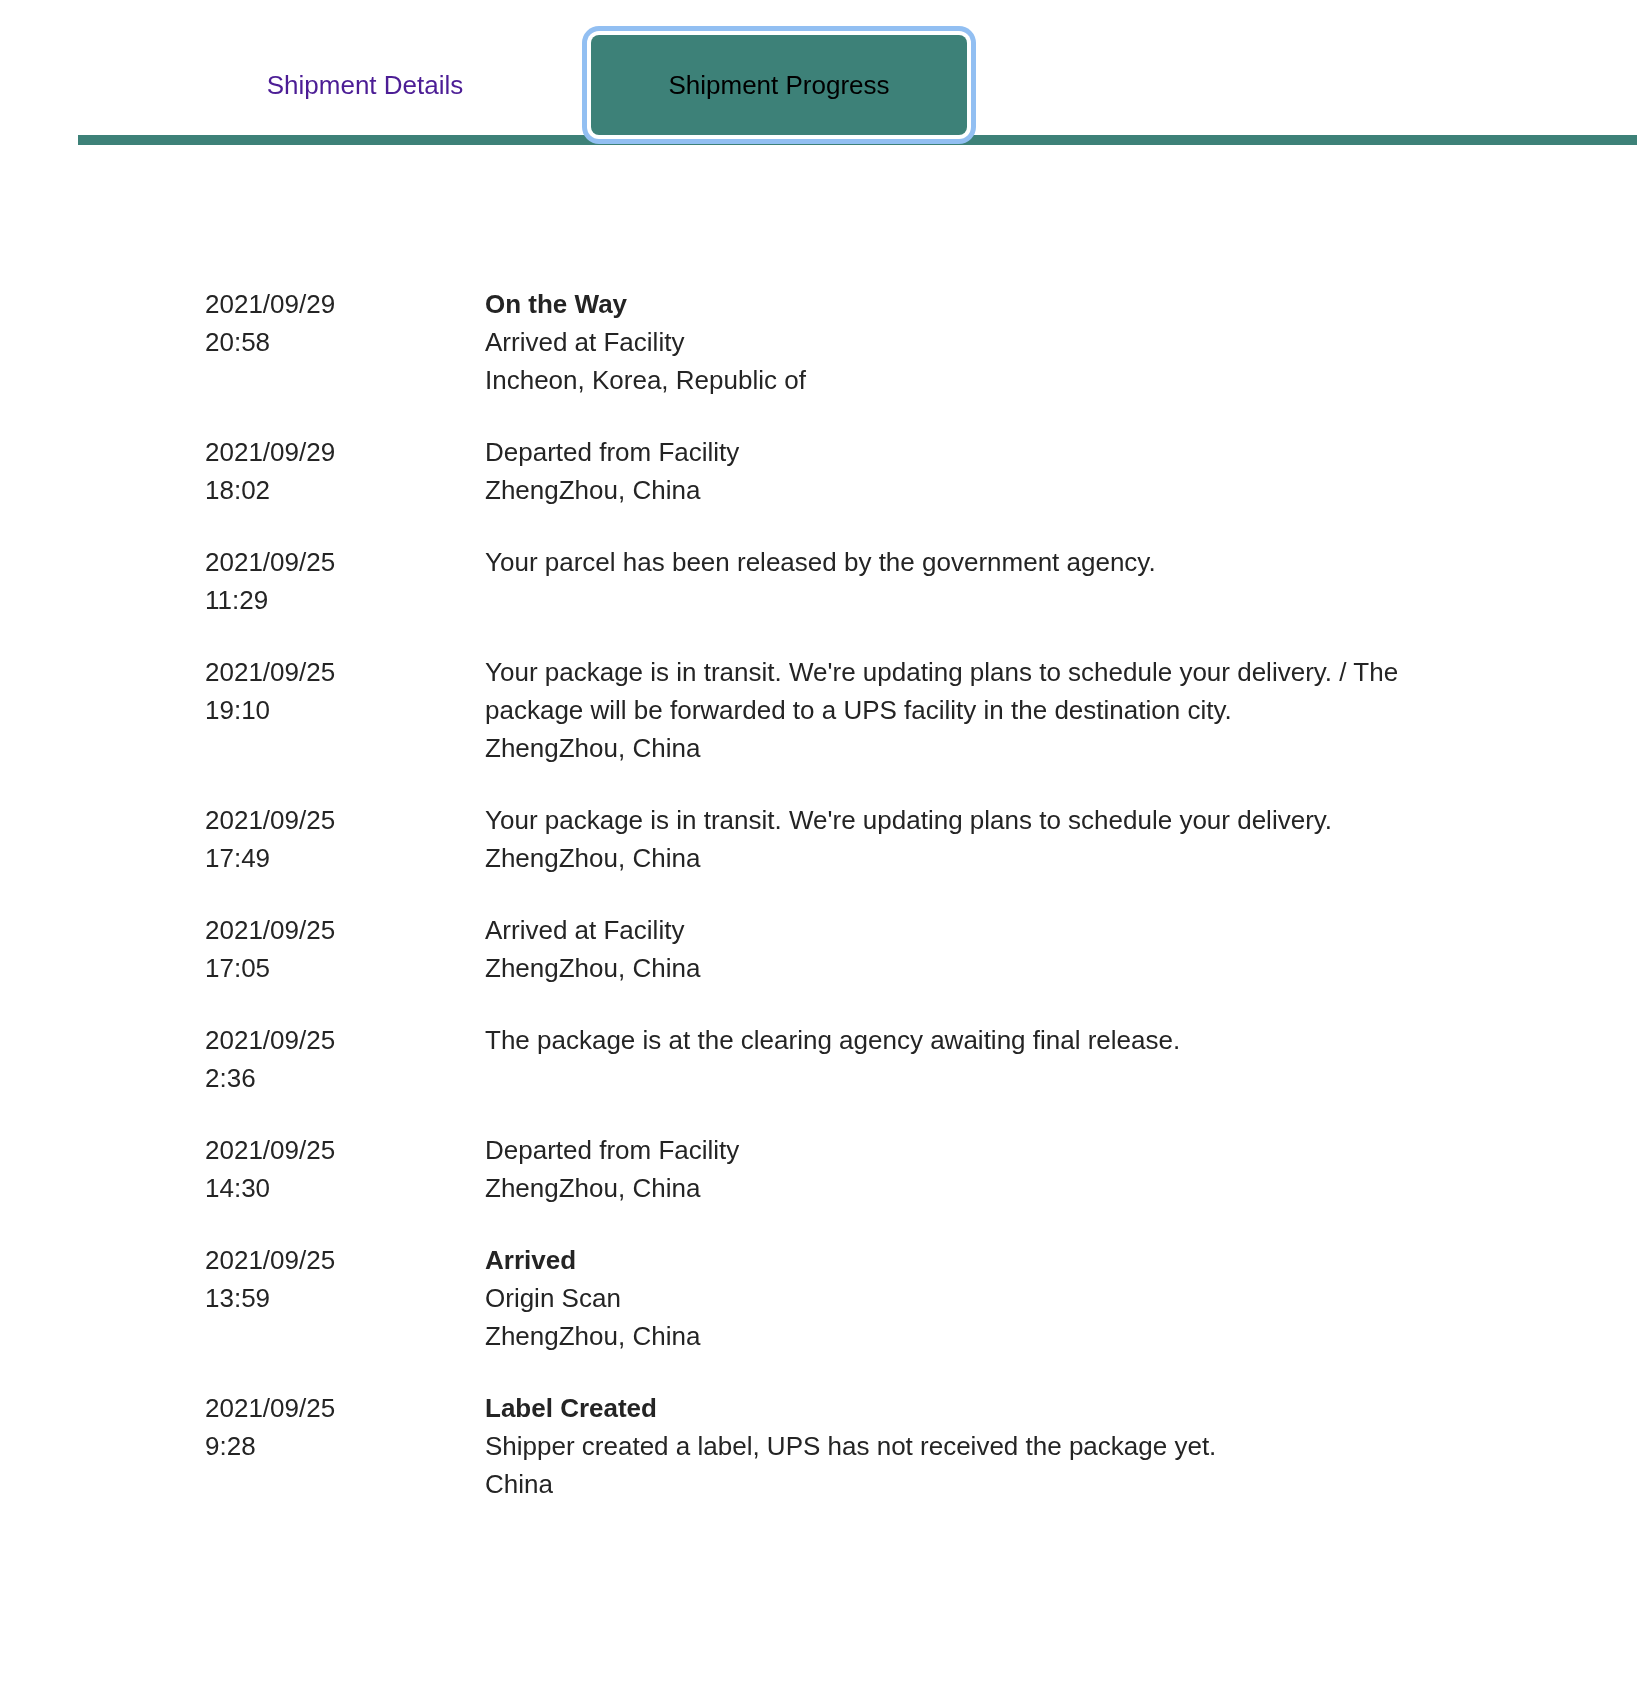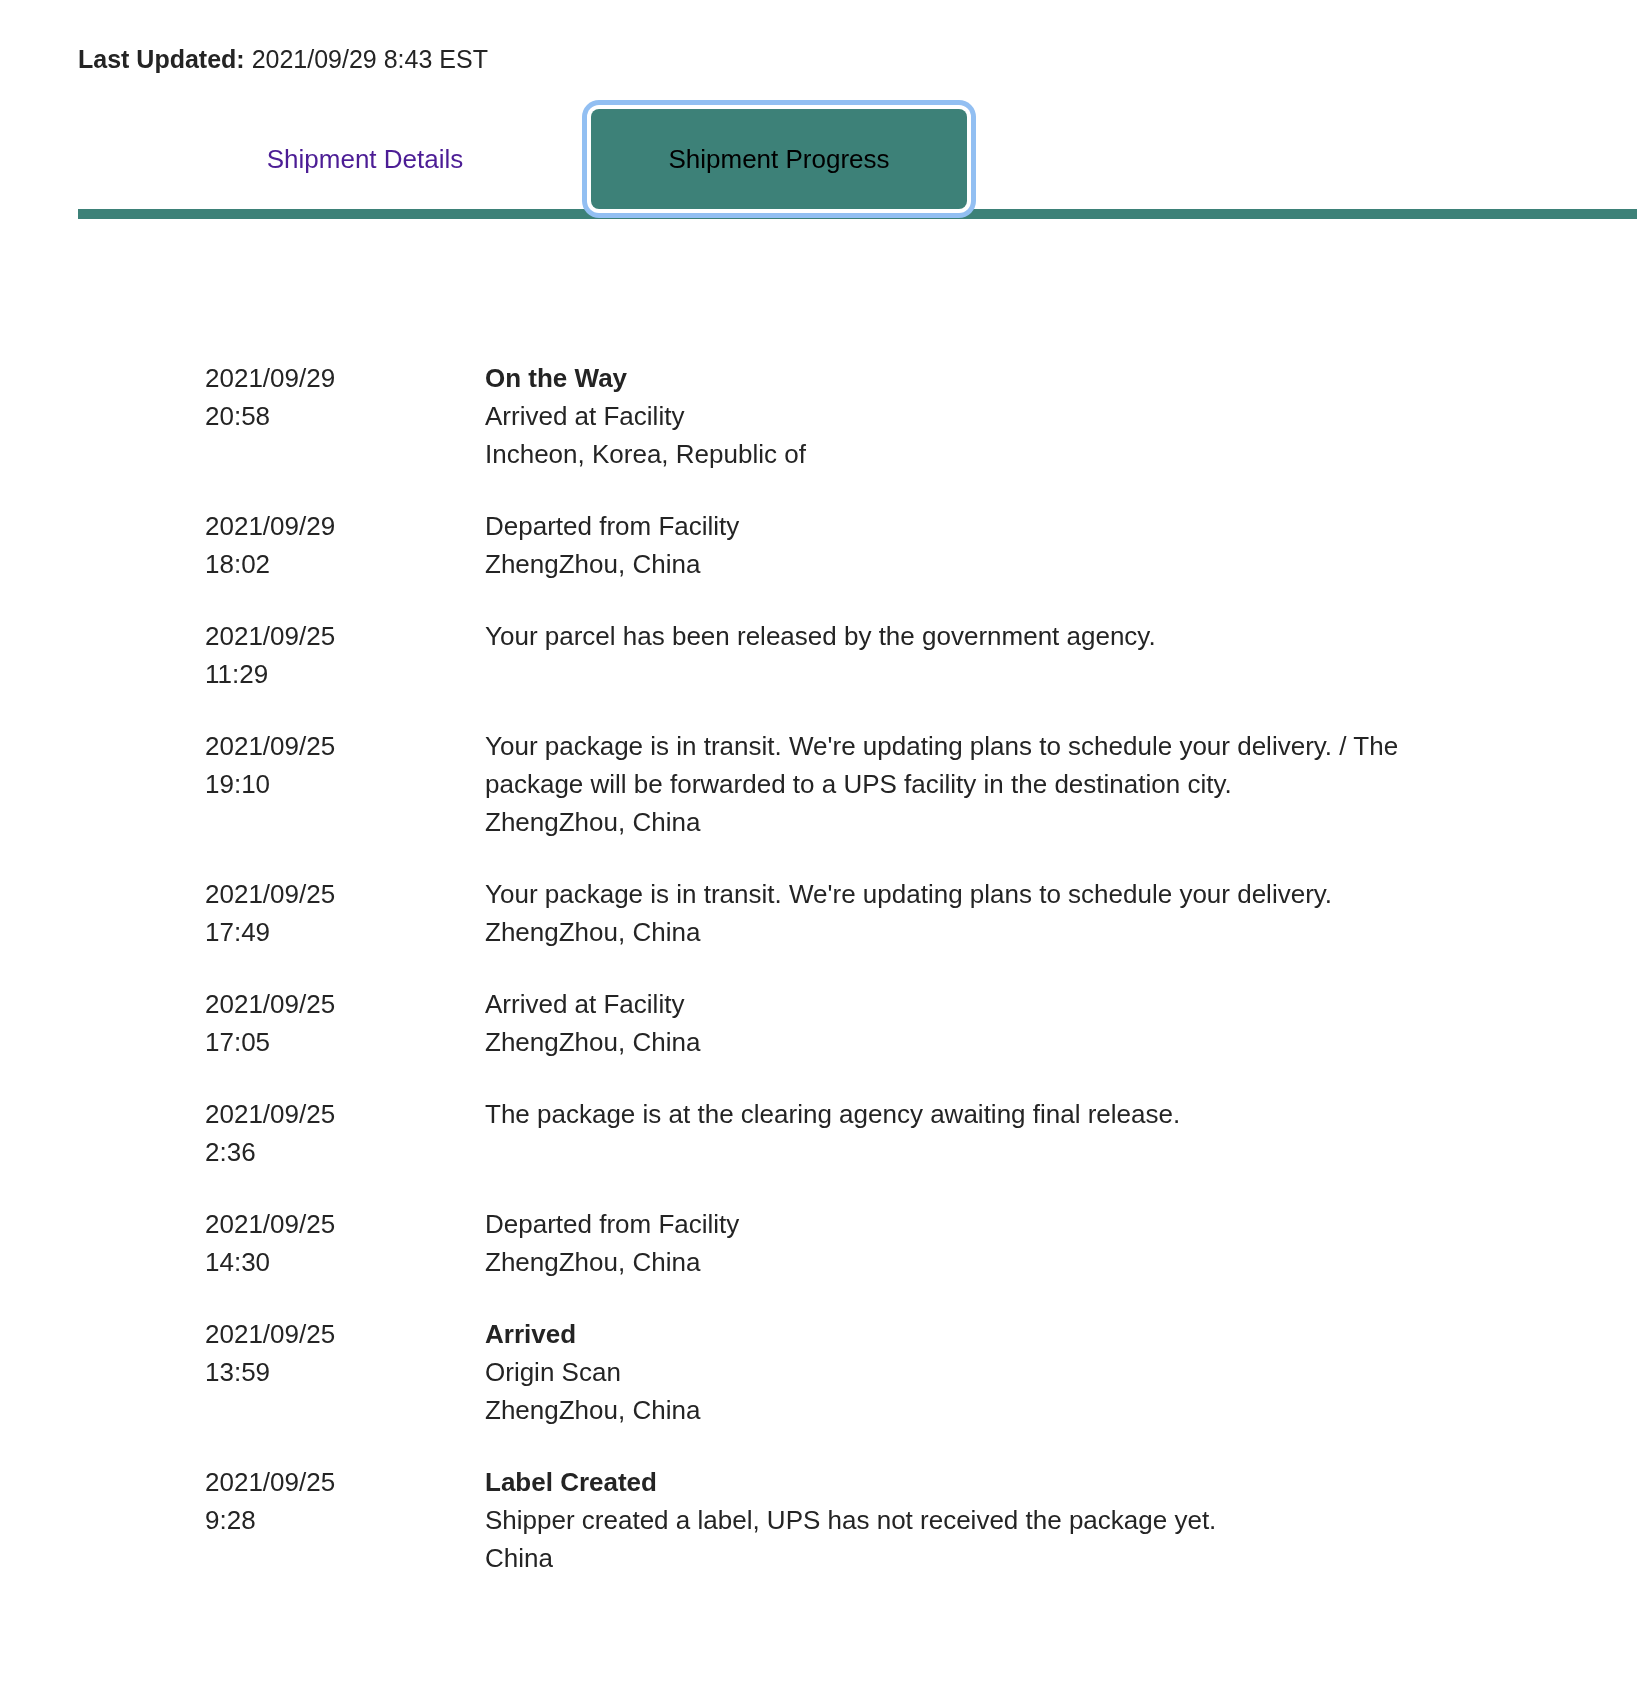--- a/index.html
+++ b/index.html
@@ -65,24 +65,20 @@
   .event-when { width: 272px; flex: none; }
   .event-body { width: 1010px; flex: none; }
   .event-title { font-weight: bold; white-space: nowrap; }
   .event-date, .event-time, .event-line { white-space: nowrap; }
 </style>
 </head>
 <body>
 
 <div>
 
-  <div class="last-updated">
-    <span class="label">Last Updated:</span>
-    <span>2021/09/29 8:43 EST</span>
-  </div>
 
   <div class="tabs-area">
     <div class="tab inactive">Shipment Details</div>
     <div class="tab active">Shipment Progress</div>
     <div class="tab-bar"></div>
   </div>
 
   <div class="timeline">
   <div class="event">
     <div class="event-when">

